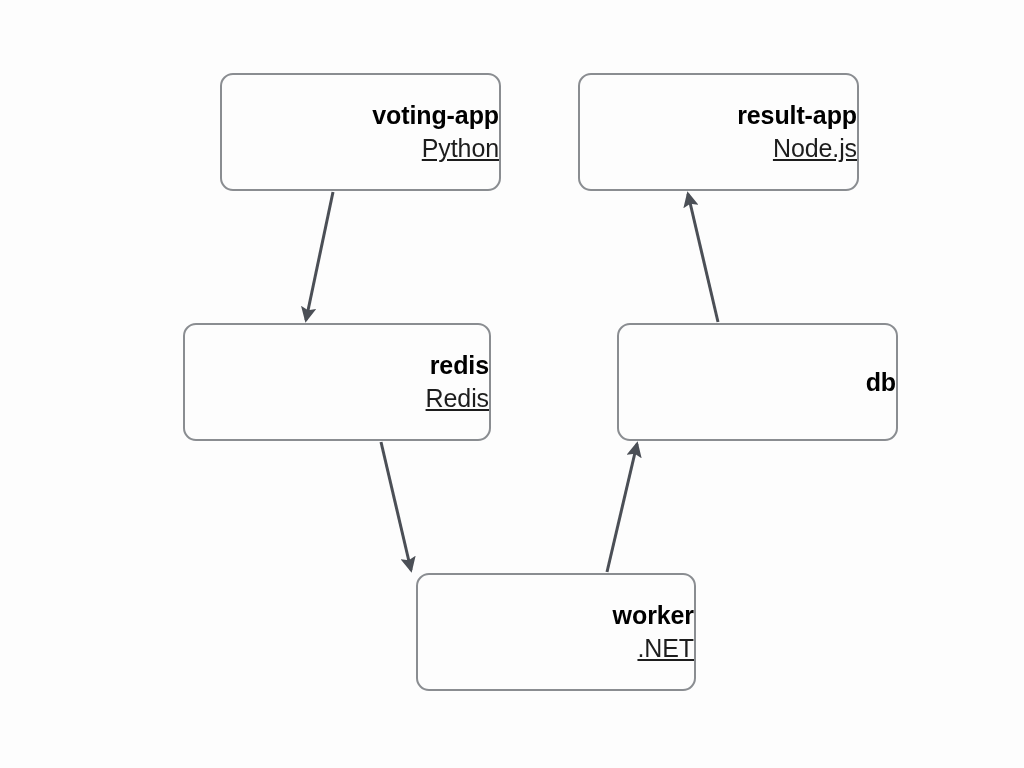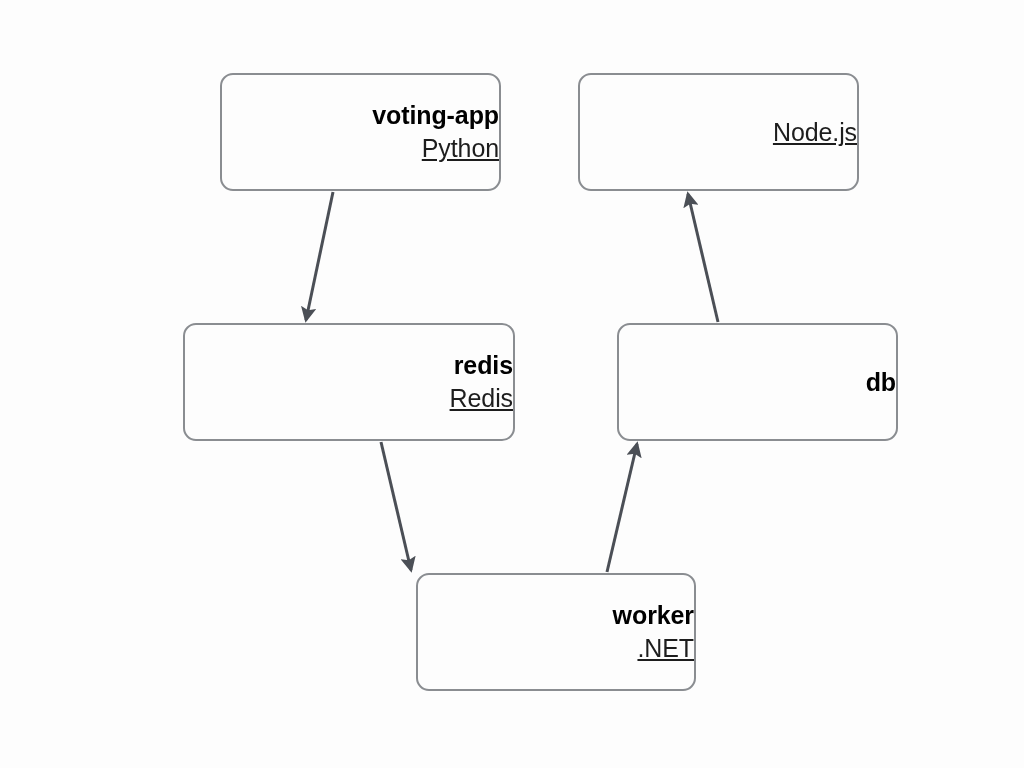--- a/index.html
+++ b/index.html
@@ -73,24 +73,25 @@
         <line x1="718" y1="322" x2="688" y2="194" marker-end="url(#arrowhead)"></line>
       </g>
   </svg>
 
   <div class="node" style="left: 192px; top: 73px; width: 281px; height: 118px; border-color: rgb(138, 141, 145); background: rgb(253, 253, 253);">
     <div class="node-title">voting-app</div>
     <div class="node-subtitle">Python</div>
   </div>
 
   <div class="node" style="left: 550px; top: 73px; width: 281px; height: 118px; border-color: rgb(138, 141, 145); background: rgb(253, 253, 253);">
+    <div class="node-title">result-app</div>
     <div class="node-subtitle">Node.js</div>
   </div>
 
-  <div class="node" style="left: 155px; top: 323px; width: 332px; height: 118px; border-color: rgb(138, 141, 145); background: rgb(253, 253, 253);">
+  <div class="node" style="left: 155px; top: 323px; width: 308px; height: 118px; border-color: rgb(138, 141, 145); background: rgb(253, 253, 253);">
     <div class="node-title">redis</div>
     <div class="node-subtitle">Redis</div>
   </div>
 
   <div class="node" style="left: 589px; top: 323px; width: 281px; height: 118px; border-color: rgb(138, 141, 145); background: rgb(253, 253, 253);">
     <div class="node-title">db</div>
   </div>
 
   <div class="node" style="left: 388px; top: 573px; width: 280px; height: 118px; border-color: rgb(138, 141, 145); background: rgb(253, 253, 253);">
     <div class="node-title">worker</div>

